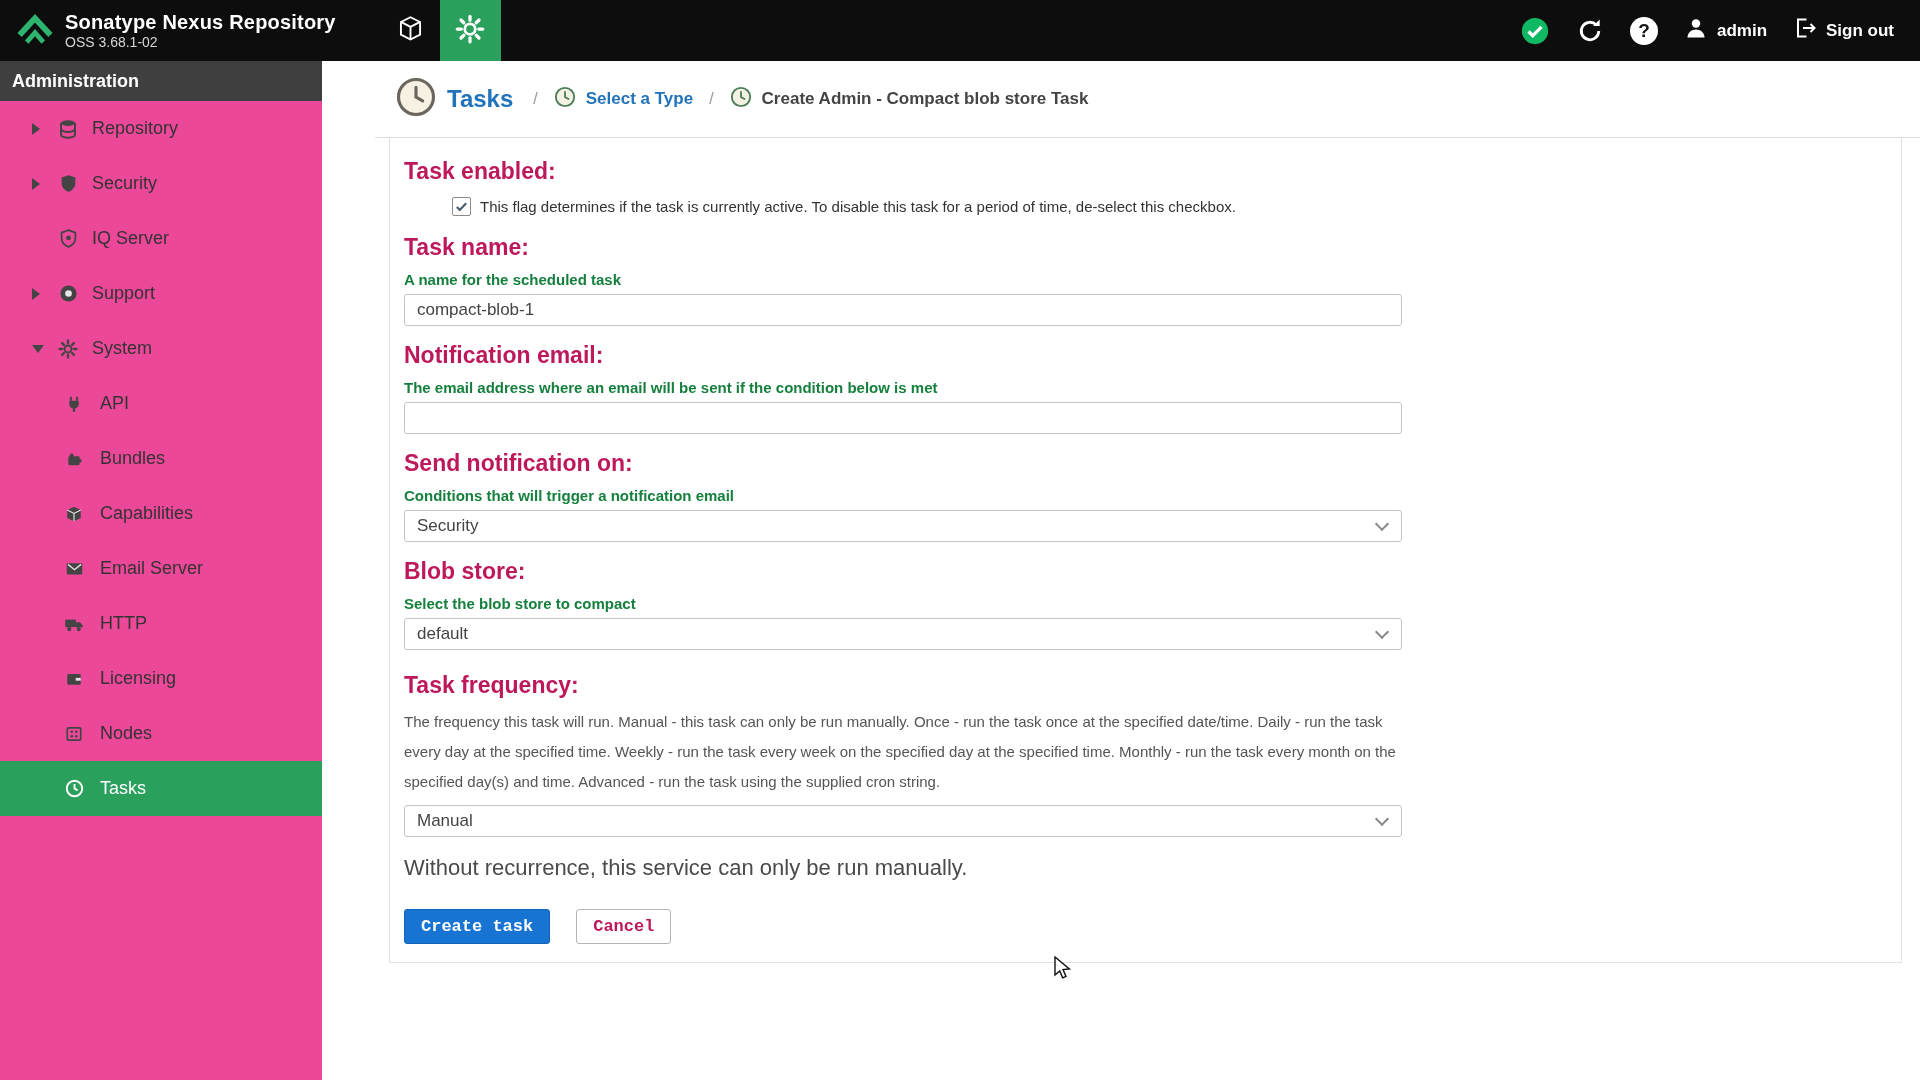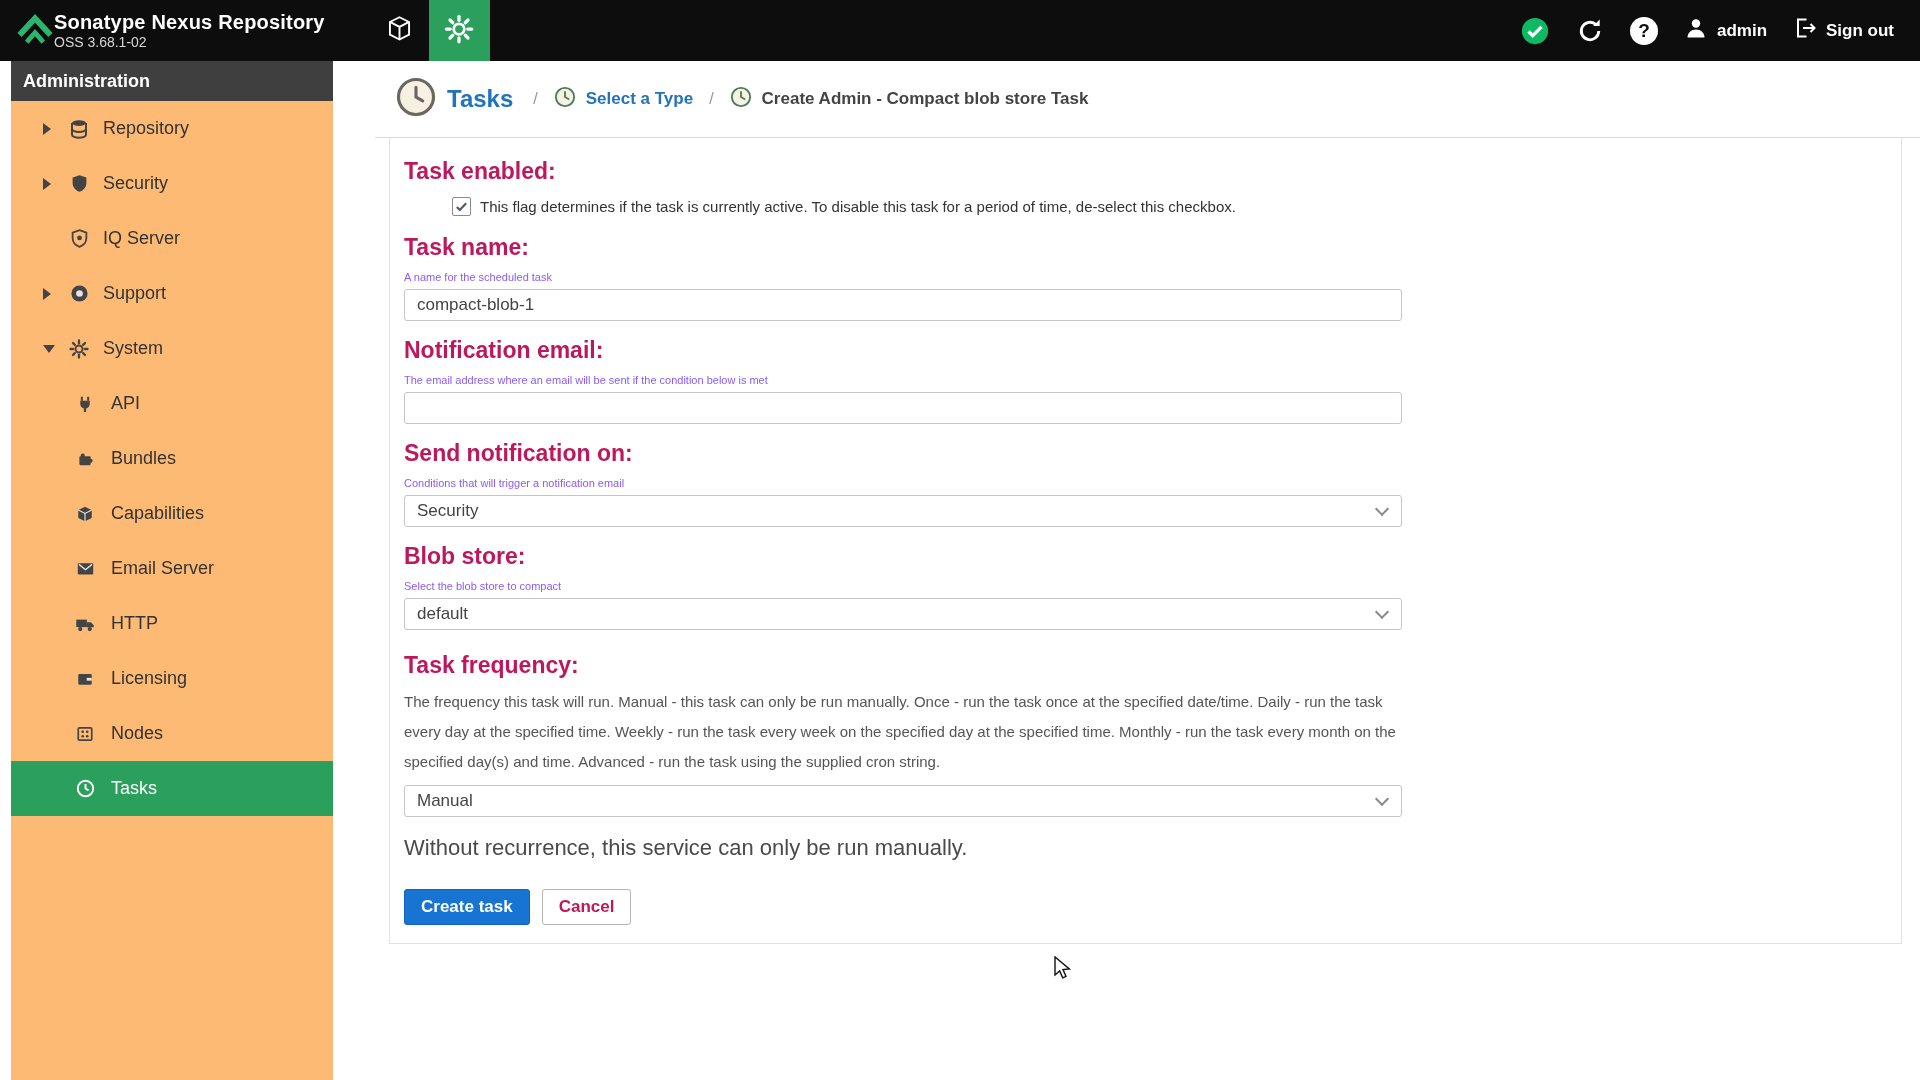--- a/index.html
+++ b/index.html
@@ -7,21 +7,21 @@
   body {
     font-family:"Liberation Sans","DejaVu Sans",sans-serif;
     background:#ffffff; position:relative; overflow:hidden; color:#333;
   }
 
   
   .app-header {
     position:absolute; top:0; left:0; right:0; height:61px;
     background:#0d0d0d; display:flex; align-items:center; color:#fff;
   }
-  .logo-wrap { display:flex; align-items:center; padding-left:16px; }
+  .logo-wrap { display:flex; align-items:center; gap:11px; padding-left:16px; }
   .titles { line-height:1.15; }
   .app-title { font-size:20px; font-weight:bold; letter-spacing:.2px; }
   .app-version { font-size:14px; color:#d6d6d6; }
   .mode-icons { display:flex; height:100%; margin-left:46px; }
   .mode-btn { width:58px; height:61px; display:flex; align-items:center; justify-content:center; cursor:pointer; }
   .mode-btn.active { background:#2aa05c; width:61px; }
   .search-box {
     margin-left:26px; width:274px; height:33px; background:#3d3d3d;
     border:1px solid #5c5c5c; border-radius:17px; display:flex; align-items:center;
     padding:0 12px; gap:8px;
@@ -36,21 +36,21 @@
     padding-right:26px; font-size:17px; font-weight:bold;
   }
   .hgroup { display:flex; align-items:center; gap:9px; cursor:pointer; }
   .help-circle {
     width:28px; height:28px; border-radius:50%; background:#fff; color:#111;
     font-weight:bold; font-size:19px; display:flex; align-items:center; justify-content:center;
     cursor:pointer;
   }
 
   
-  .sidebar { position:absolute; top:61px; left:11px; width:322px; bottom:0; background:#fdba74; }
+  .sidebar { position:absolute; top:61px; left:0; width:322px; bottom:0; background:#ec4899; }
   .admin-bar {
     height:40px; background:#3f3f3f; color:#fff; font-weight:bold; font-size:18px;
     display:flex; align-items:center; padding-left:12px;
   }
   .side-item {
     height:55px; display:flex; align-items:center; font-size:18px; color:#333; cursor:pointer;
   }
   .side-item.top { padding-left:32px; }
   .side-item.top .caret-slot { width:16px; display:flex; }
   .side-item.top .sicon { width:24px; display:flex; justify-content:center; margin:0 12px 0 8px; }
@@ -70,21 +70,21 @@
   .bc-sep { font-size:16px; color:#999; margin:0 6px; }
   .bc-link { font-size:17px; font-weight:bold; color:#2173bb; cursor:pointer; }
   .bc-current { font-size:17px; font-weight:600; color:#444; }
 
   .panel {
     margin:0 18px 0 14px; background:#fff;
     border:1px solid #e2e2e2; border-top:none;
     padding:20px 0 18px 14px;
   }
   .f-label { font-size:23px; font-weight:bold; color:#be185d; }
-  .f-help  { font-size:11px; color:#8b5cf6; }
+  .f-help  { font-size:15px; color:#15803d;font-weight:bold; }
   .check-row { display:flex; align-items:center; gap:9px; margin:12px 0 18px 0;padding-left:48px; }
   .checkbox {
     width:19px; height:19px; border:1px solid #8a8a8a; border-radius:2px; background:#fff;
     display:inline-flex; align-items:center; justify-content:center; cursor:pointer; flex:0 0 auto;
   }
   .check-help { font-size:15px; color:#333; }
   .mt16 { margin-top:16px; }
   .f-help { margin:10px 0 6px 0; }
   .text-input {
     width:998px; height:32px; border:1px solid #c5c5c5; border-radius:3px;
@@ -95,21 +95,21 @@
     width:998px; height:32px; border:1px solid #c5c5c5; border-radius:3px; background:#fff;
     padding:0 14px 0 12px; display:flex; align-items:center; justify-content:space-between;
     font-size:17px; color:#444; cursor:pointer;
   }
   .chev {
     width:10px; height:10px; border-right:2px solid #888; border-bottom:2px solid #888;
     transform:rotate(45deg); margin-top:-5px;
   }
   .freq-help { width:1010px; font-size:15px; color:#555; line-height:30px; margin:8px 0 8px 0; }
   .note { font-size:22px; color:#4a4a4a; margin:18px 0 28px 0; }
-  .btn-row { display:flex; gap:12px; }
+  .btn-row { display:flex; gap:26px;font-family:Liberation Mono, monospace; }
   .btn { font-family:inherit; font-size:17px; font-weight:bold; border-radius:3px; padding:7px 16px; cursor:pointer; }
   .btn-primary { background:#1874d2; color:#fff; border:1px solid #1363b8; }
   .btn-secondary { background:#fff; color:#be185d; border:1px solid #b5b5b5; }
 
   .cursor { position:absolute; left:1053px; top:956px; z-index:50; }
 </style>
 </head>
 <body>
 
 <header class="app-header">

